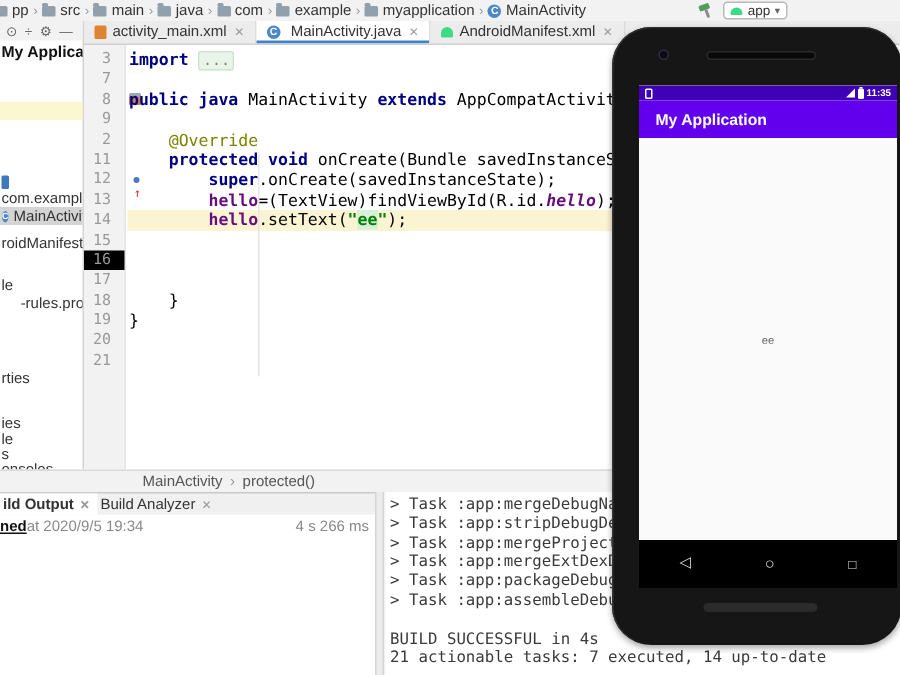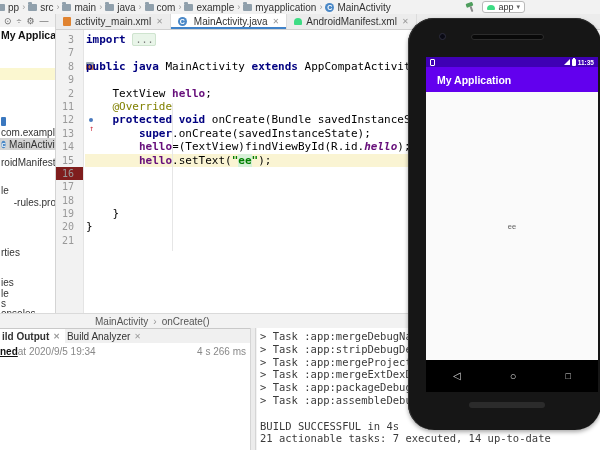--- a/index.html
+++ b/index.html
@@ -46,21 +46,21 @@
   .tree-row.selected { background:#d4d4d4; }
   .tree-row.band-yellow { background:#fbf7d0; height:12px; }
   .tree-row.chip-blue { } 
   .chipblue { width:5px; height:9px; background:#3b78bf; border-radius:1px; }
 
   
   #editor { position:absolute; left:56px; top:30px; width:544px; height:283px; background:#fff; overflow:hidden; }
   #gutter { position:absolute; left:0; top:0; width:28px; height:283px; background:#f2f2f2; border-right:1px solid #e4e4e4; }
   .gut-row { position:relative; height:13.4px; font:10px "DejaVu Sans Mono", monospace; color:#999;
              text-align:right; padding-right:9px; line-height:13.4px; }
-  .gut-row.cur { background:#7f1d1d; }
+  .gut-row.cur { background:#000000; }
   .gut-ico { position:absolute; right:-11px; top:2px; }
   .ico-class { width:8px; height:8px; background:#c97b4a; border-top:3px solid #9aa7b0; border-radius:1px; }
   .ico-override { width:9px; height:9px; font-size:8px; color:#c34; line-height:9px; }
   .ico-override:before { content:""; display:inline-block; width:4px; height:4px; border-radius:50%; background:#4a7abf; margin-right:1px; }
   #code { position:absolute; left:29px; top:0; right:0; height:283px; }
   .code-row { height:13.4px; line-height:13.4px; font:11px "DejaVu Sans Mono", monospace; white-space:pre; padding-left:1px; }
   .code-row.cur { background:#faf4d3; }
   .kw { color:#000080; font-weight:bold; }
   .ann { color:#808000; }
   .str { color:#008000; font-weight:bold; }
@@ -264,40 +264,39 @@
         <div class="gut-row">19</div>
         <div class="gut-row">20</div>
         <div class="gut-row">21</div>
       </div>
     <div id="code">
         <div style="height: 3px;"></div>
         <div class="code-row"><span class="kw">import</span><span class="pln"> </span><span class="fold">...</span></div>
         <div class="code-row"></div>
         <div class="code-row"><span class="kw">public</span><span class="pln"> </span><span class="kw">java</span><span class="pln"> MainActivity </span><span class="kw">extends</span><span class="pln"> AppCompatActivity {</span></div>
         <div class="code-row"></div>
-        <div class="code-row"><span class="pln">    TextView </span><span class="fld">hello</span><span class="pln">;</span></div>
         <div class="code-row"><span class="ann">    @Override</span></div>
         <div class="code-row"><span class="kw">    protected</span><span class="pln"> </span><span class="kw">void</span><span class="pln"> onCreate(Bundle savedInstanceState) {</span></div>
         <div class="code-row"><span class="pln">        </span><span class="kw">super</span><span class="pln">.onCreate(savedInstanceState);</span></div>
         <div class="code-row"><span class="pln">        </span><span class="fld">hello</span><span class="pln">=(TextView)findViewById(R.id.</span><span class="itl">hello</span><span class="pln">);</span></div>
         <div class="code-row cur"><span class="pln">        </span><span class="fld">hello</span><span class="pln">.setText(</span><span class="str">"</span><span class="strsel">ee</span><span class="str">"</span><span class="pln">);</span></div>
         <div class="code-row"></div>
         <div class="code-row"></div>
         <div class="code-row"></div>
         <div class="code-row"><span class="pln">    }</span></div>
         <div class="code-row"><span class="pln">}</span></div>
       </div>
     <div id="indent-guide"></div>
   </div>
 
   <div id="ed-breadcrumb">
     <div class="bc-in">
       <span>MainActivity</span>
       <span style="color:#999;">›</span>
-      <span>onCreate()</span>
+      <span>protected()</span>
     </div>
   </div>
 
   <div id="bp-tabs">
       <div class="bp-tab sel">
         <span>ild Output</span>
         <span class="tab-close">✕</span>
       </div>
       <div class="bp-tab">
         <span>Build Analyzer</span>

